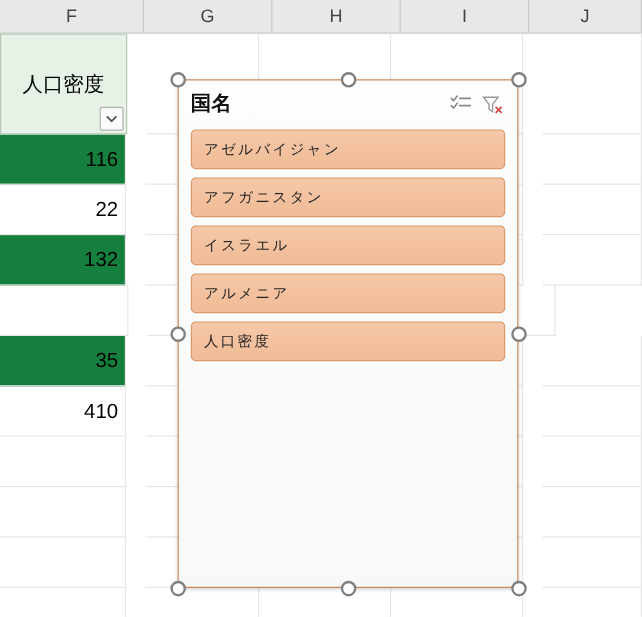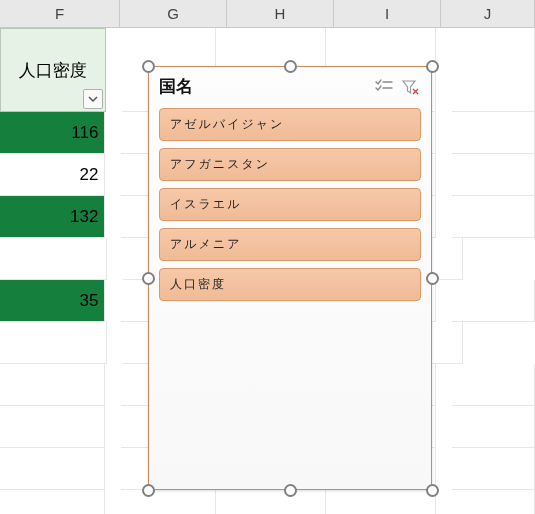--- a/index.html
+++ b/index.html
@@ -200,20 +200,21 @@
           <div class="cell colJ"></div>
         </div>
         <div class="cell-row shaded-row">
           <div class="cell colF">35</div>
           <div class="cell colG"></div>
           <div class="cell colH"></div>
           <div class="cell colI"></div>
           <div class="cell colJ"></div>
         </div>
         <div class="cell-row">
+          <div class="cell colF">410</div>
           <div class="cell colG"></div>
           <div class="cell colH"></div>
           <div class="cell colI"></div>
           <div class="cell colJ"></div>
         </div>
       </div>
     <div id="blank-rows">
         <div class="cell-row">
           <div class="cell colF"></div>
           <div class="cell colG"></div>

